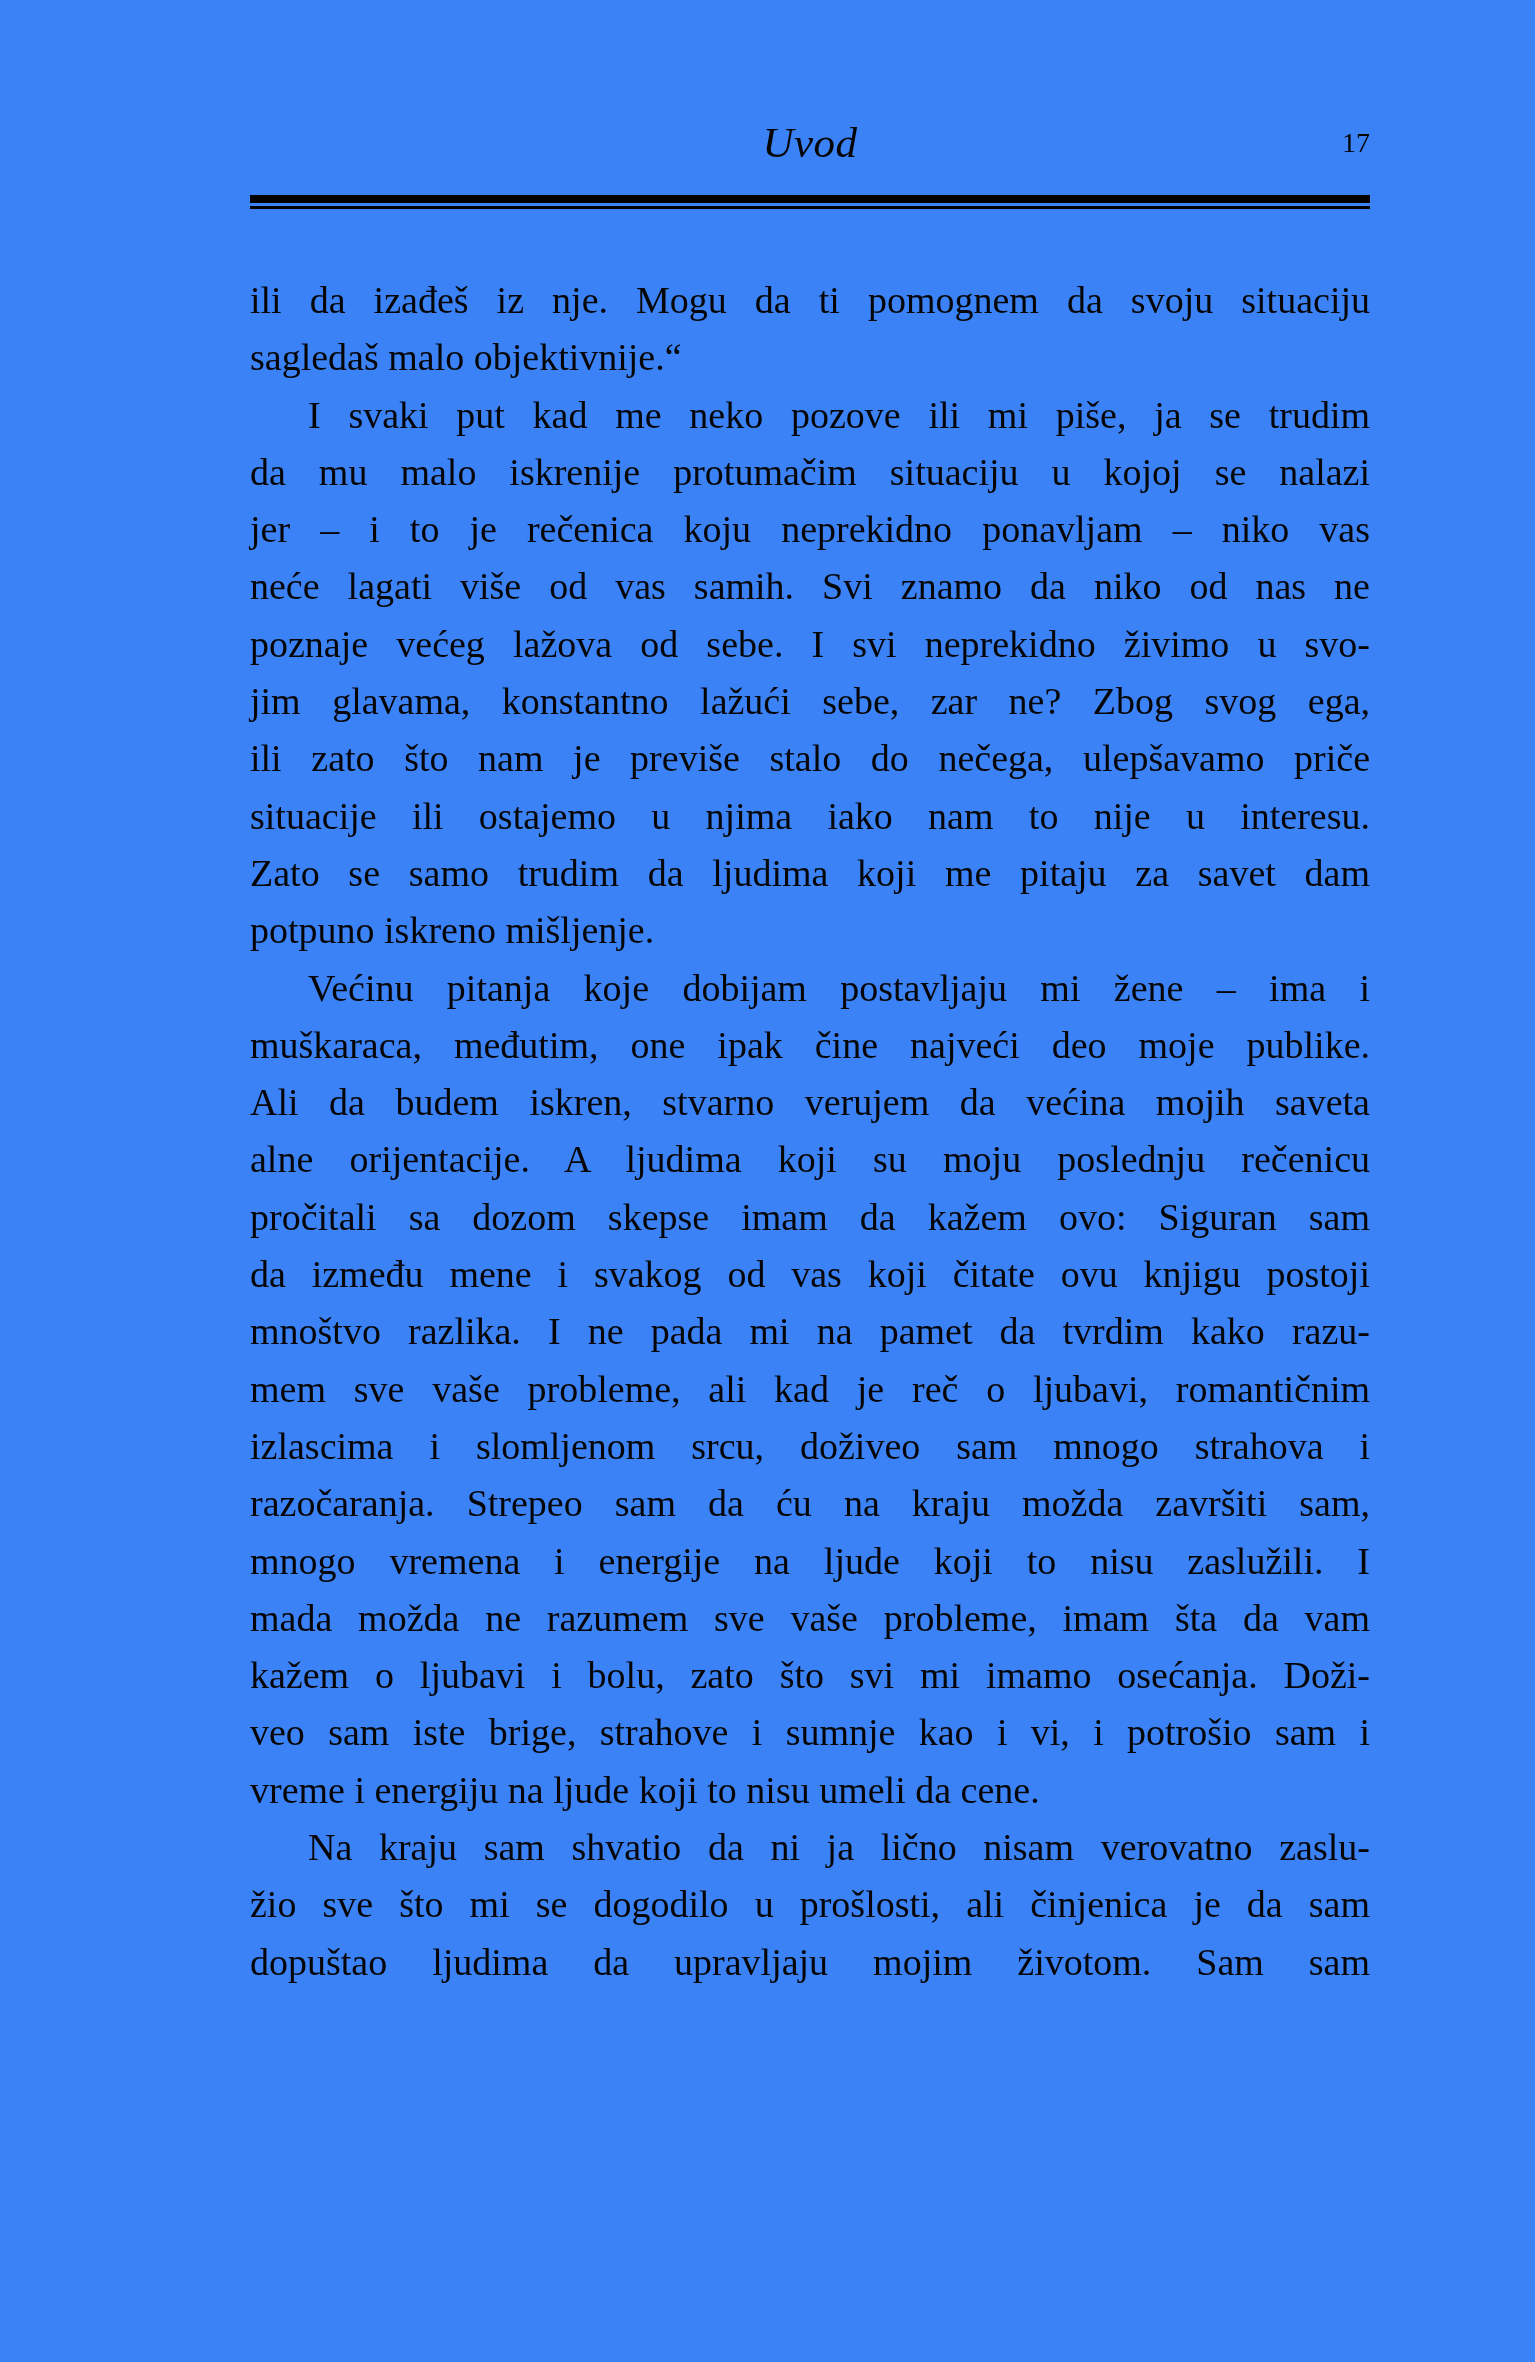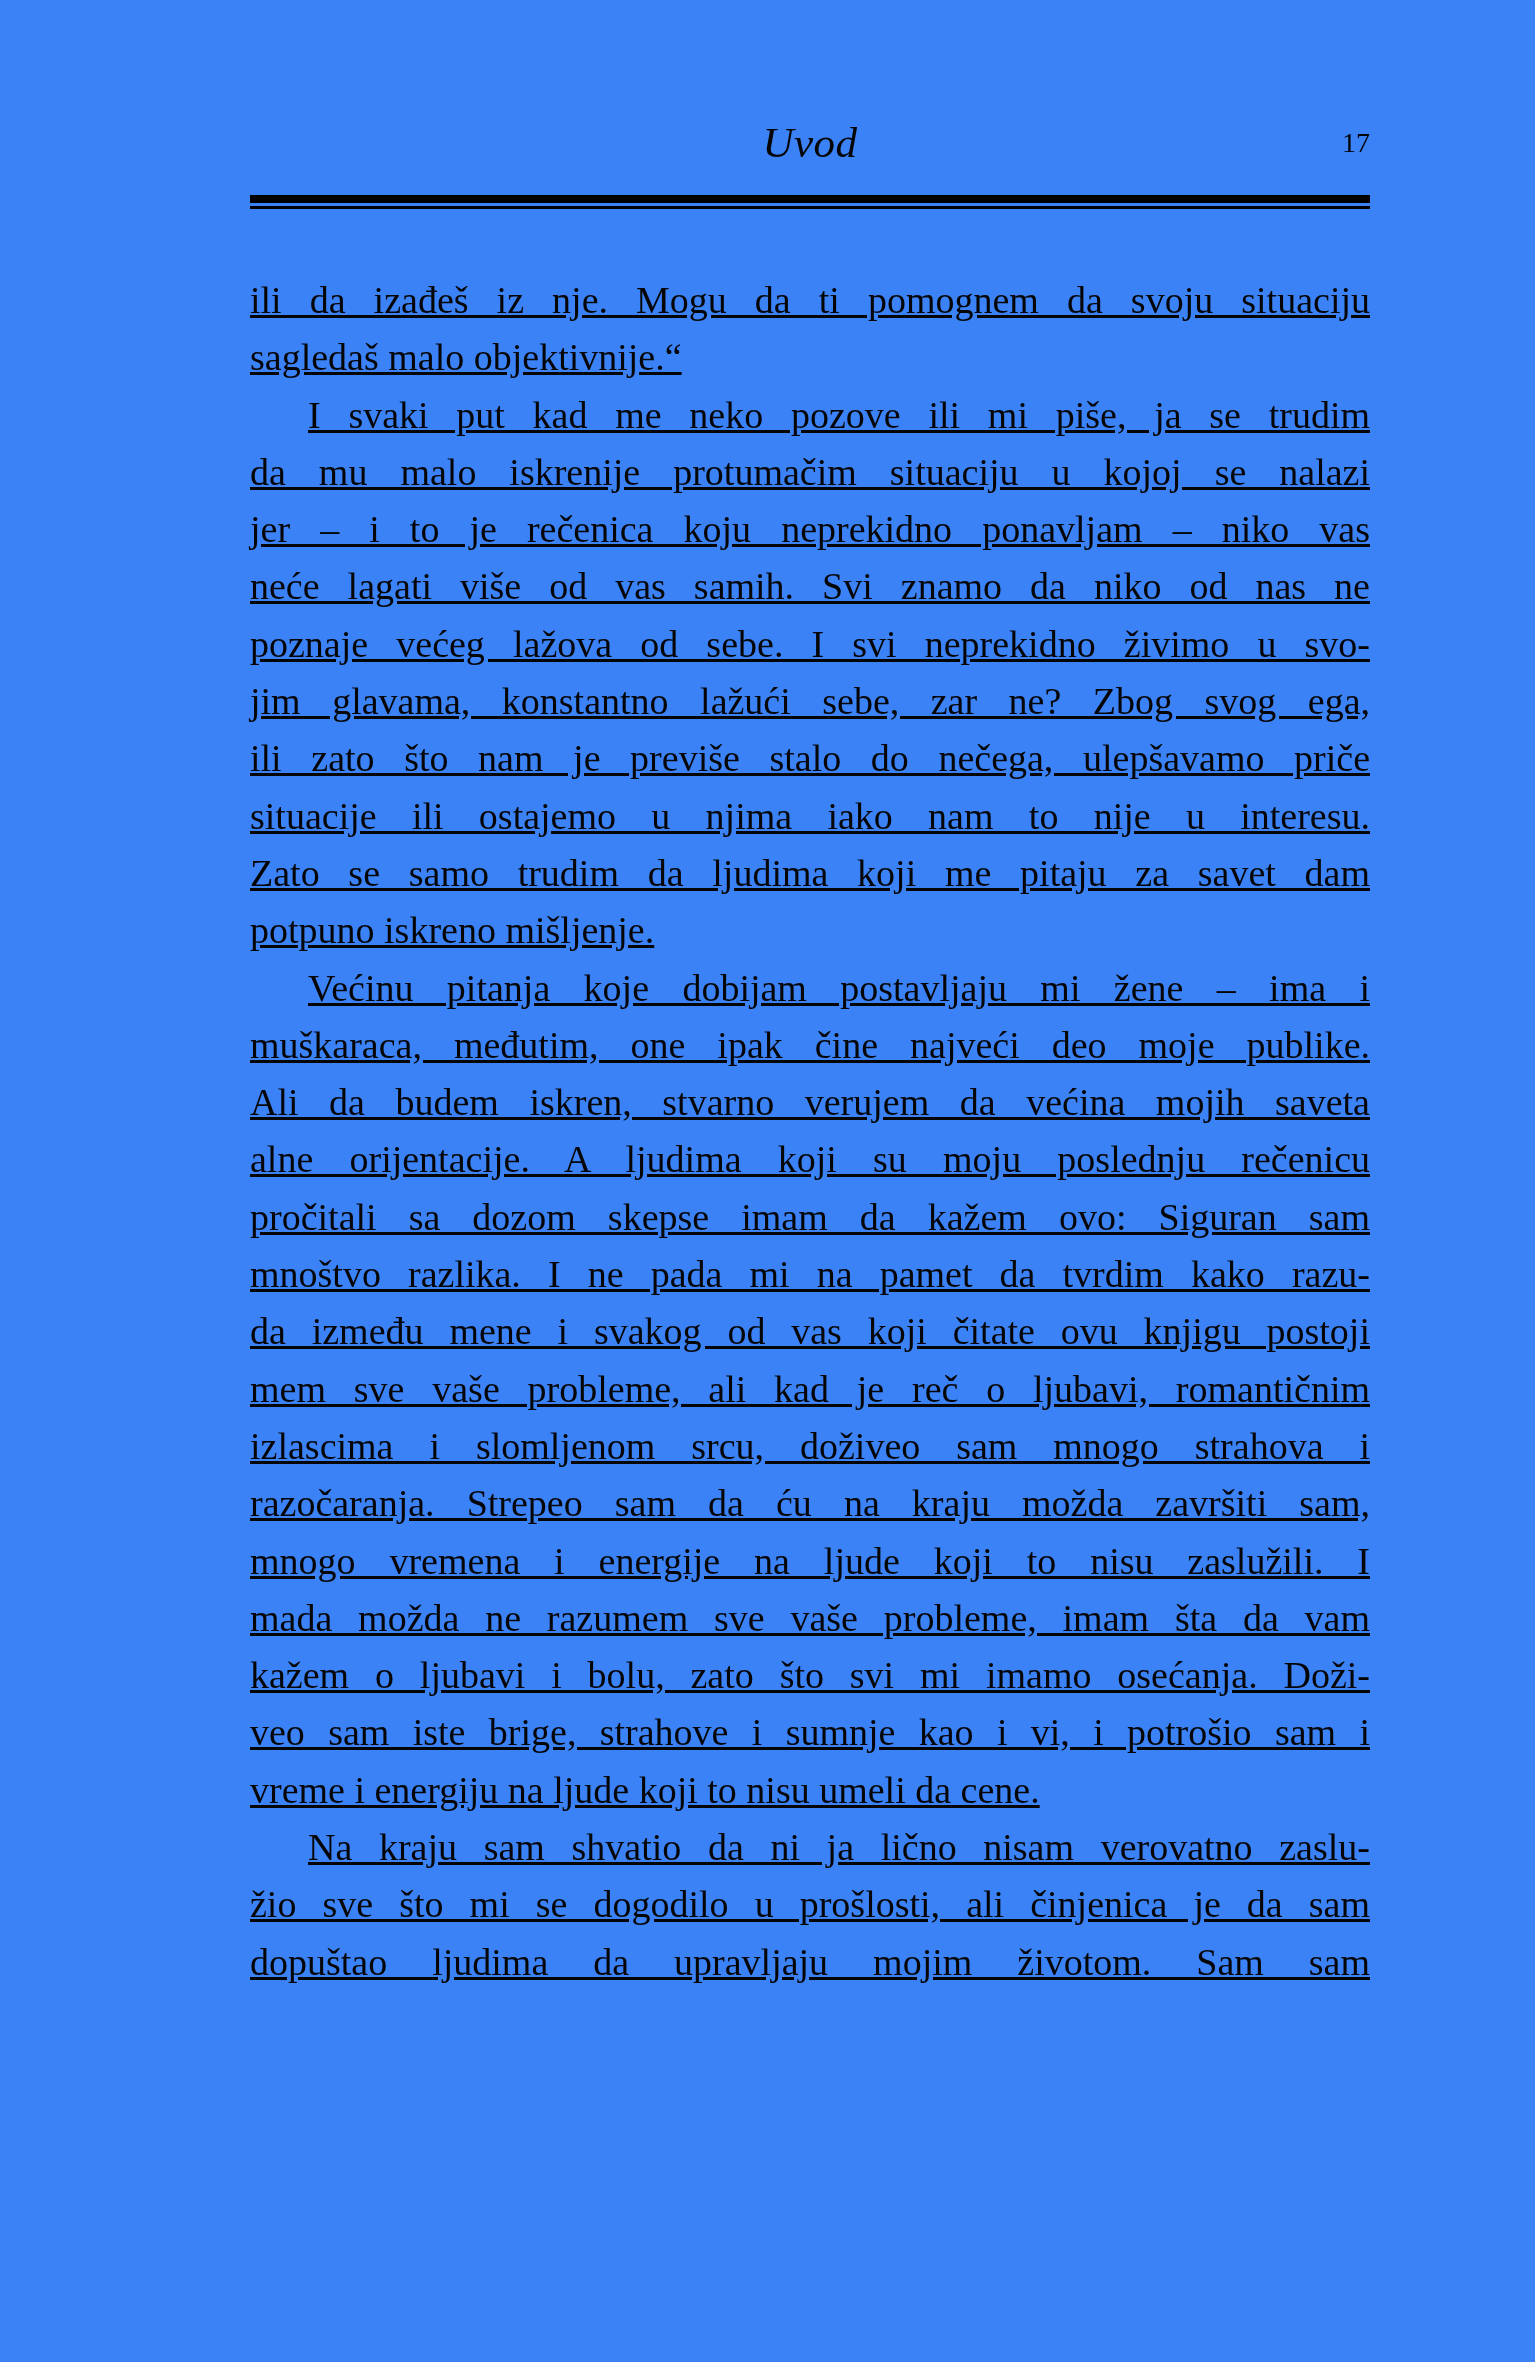--- a/index.html
+++ b/index.html
@@ -55,21 +55,20 @@
     position: absolute;
     left: 250px;
     top: 272px;
     width: 1120px;
     font-size: 38px;
     line-height: 57.3px;
   }
   .line {
     height: 57.3px;
     text-align: left;
-    text-decoration: underline;
   }
   .line.just {
     text-align: justify;
     text-align-last: justify;
     text-justify: inter-word;
   }
   .line.indent {
     padding-left: 58px;
     box-sizing: border-box;
   }
@@ -94,22 +93,22 @@
       <div class="line just">jim glavama, konstantno lažući sebe, zar ne? Zbog svog ega,</div>
       <div class="line just">ili zato što nam je previše stalo do nečega, ulepšavamo priče</div>
       <div class="line just">situacije ili ostajemo u njima iako nam to nije u interesu.</div>
       <div class="line just">Zato se samo trudim da ljudima koji me pitaju za savet dam</div>
       <div class="line">potpuno iskreno mišljenje.</div>
       <div class="line just indent">Većinu pitanja koje dobijam postavljaju mi žene – ima i</div>
       <div class="line just">muškaraca, međutim, one ipak čine najveći deo moje publike.</div>
       <div class="line just">Ali da budem iskren, stvarno verujem da većina mojih saveta</div>
       <div class="line just">alne orijentacije. A ljudima koji su moju poslednju rečenicu</div>
       <div class="line just">pročitali sa dozom skepse imam da kažem ovo: Siguran sam</div>
+      <div class="line just">da između mene i svakog od vas koji čitate ovu knjigu postoji</div>
       <div class="line just">mnoštvo razlika. I ne pada mi na pamet da tvrdim kako razu-</div>
-      <div class="line just">da između mene i svakog od vas koji čitate ovu knjigu postoji</div>
       <div class="line just">mem sve vaše probleme, ali kad je reč o ljubavi, romantičnim</div>
       <div class="line just">izlascima i slomljenom srcu, doživeo sam mnogo strahova i</div>
       <div class="line just">razočaranja. Strepeo sam da ću na kraju možda završiti sam,</div>
       <div class="line just">mnogo vremena i energije na ljude koji to nisu zaslužili. I</div>
       <div class="line just">mada možda ne razumem sve vaše probleme, imam šta da vam</div>
       <div class="line just">kažem o ljubavi i bolu, zato što svi mi imamo osećanja. Doži-</div>
       <div class="line just">veo sam iste brige, strahove i sumnje kao i vi, i potrošio sam i</div>
       <div class="line">vreme i energiju na ljude koji to nisu umeli da cene.</div>
       <div class="line just indent">Na kraju sam shvatio da ni ja lično nisam verovatno zaslu-</div>
       <div class="line just">žio sve što mi se dogodilo u prošlosti, ali činjenica je da sam</div>

